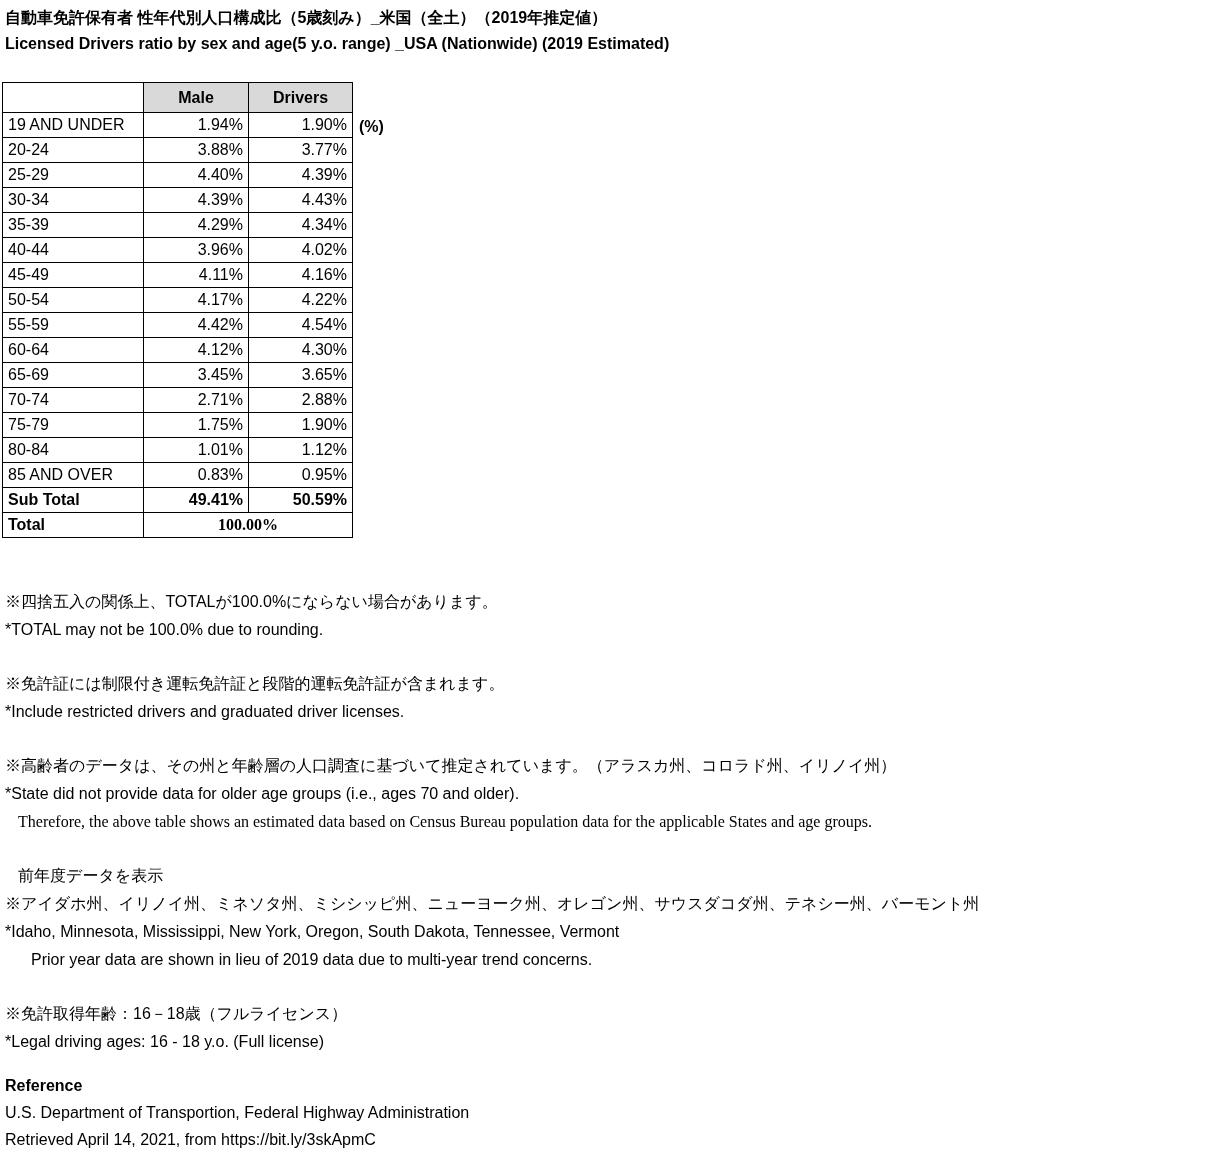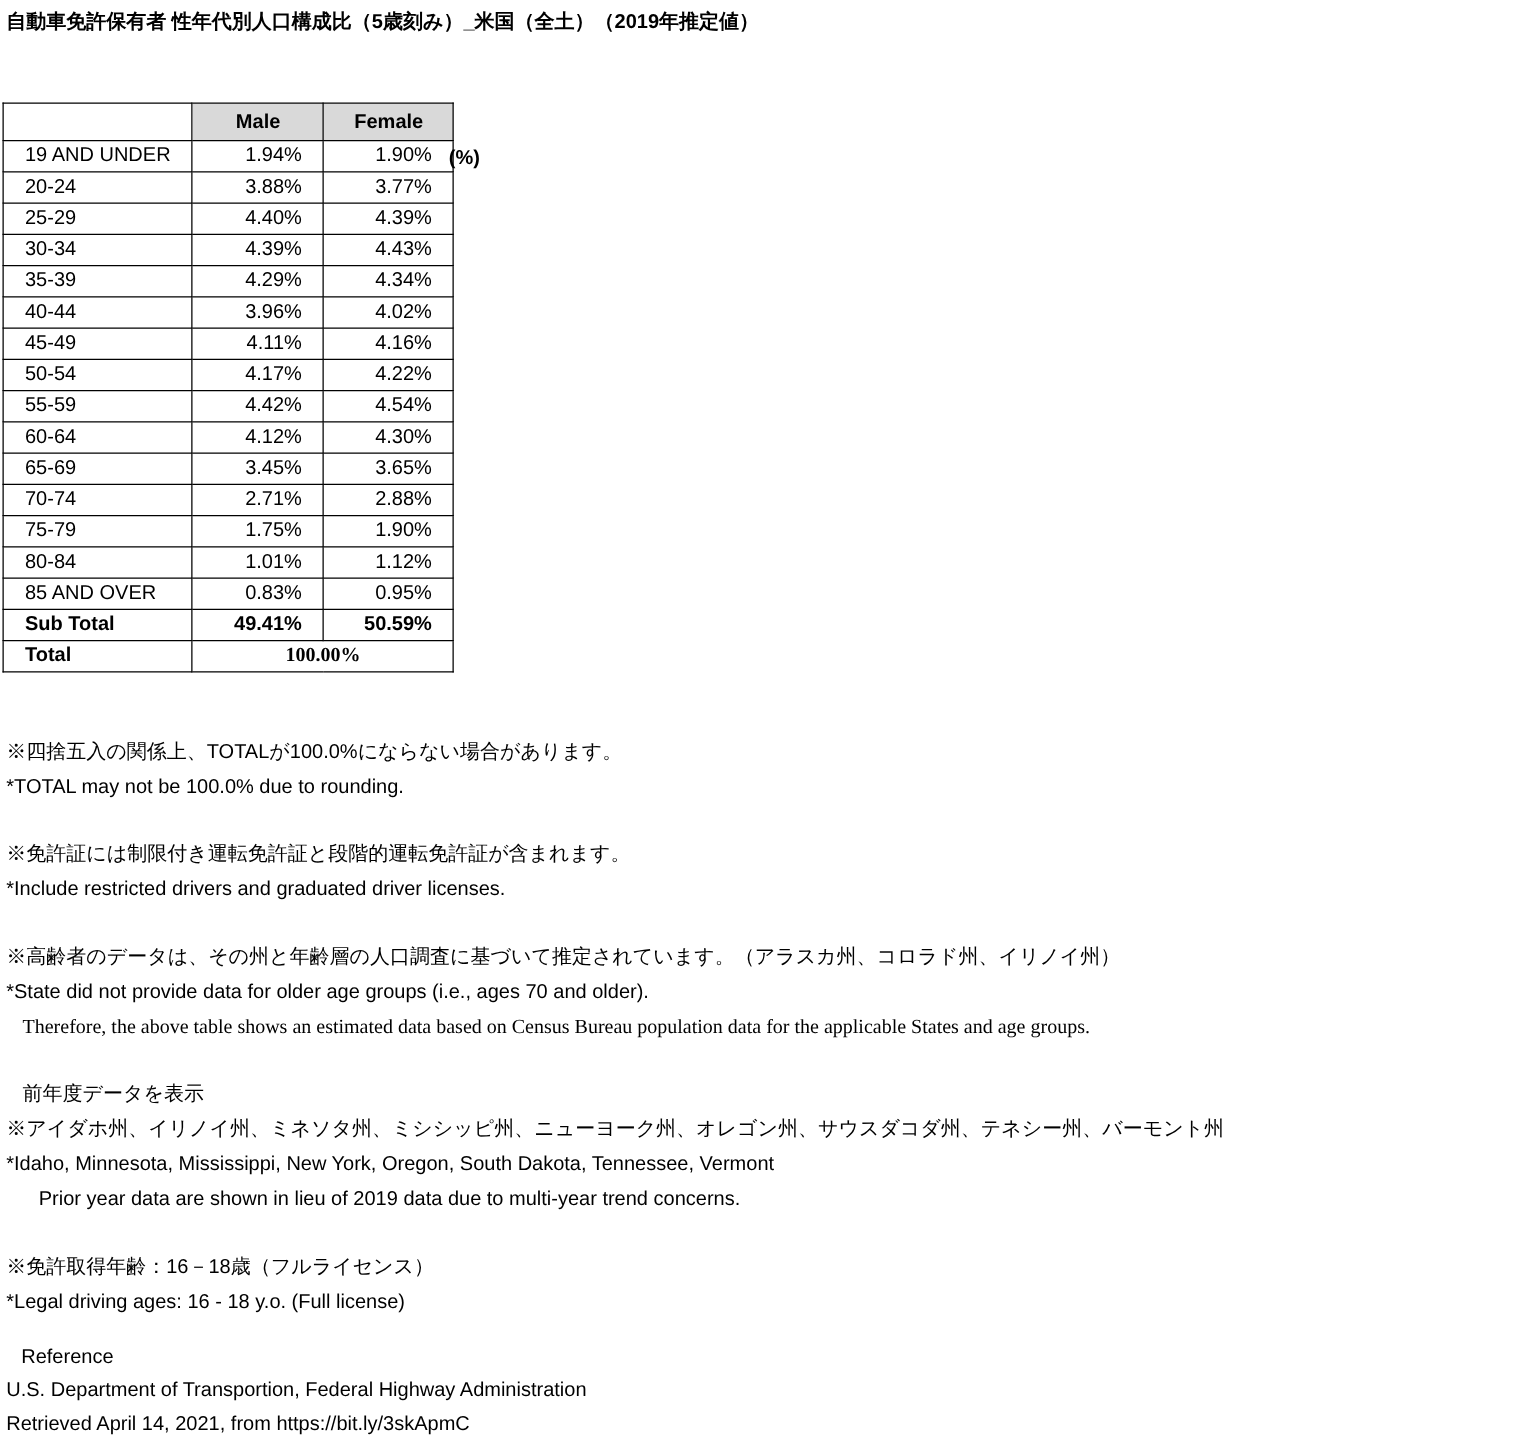--- a/index.html
+++ b/index.html
@@ -19,21 +19,21 @@
 
   
   .table-wrap { position: absolute; left: 2px; top: 82px; }
   table.drivers {
     border-collapse: collapse;
     table-layout: fixed;
     font-size: 16px;
   }
   table.drivers th, table.drivers td {
     border: 1px solid #000000;
-    padding: 0 17px;
+    padding: 0 5px;
     overflow: hidden;
     white-space: nowrap;
   }
   table.drivers thead tr { height: 30px; }
   table.drivers tbody tr { height: 25px; }
   table.drivers th {
     background: #d9d9d9;
     font-weight: bold;
     text-align: center;
   }
@@ -53,44 +53,45 @@
   
   .notes { position: absolute; left: 5px; top: 588px; font-size: 16px; }
   .note-group { margin-bottom: 26px; }
   .note-line { line-height: 28px; white-space: nowrap; }
   .indent-0 { padding-left: 0; }
   .indent-1 { padding-left: 13px; font-family: Liberation Serif, serif; }
   .indent-2 { padding-left: 26px; }
 
   
   .reference { position: absolute; left: 5px; top: 1072px; font-size: 16px; }
-  .ref-heading { font-weight: normal; line-height: 27px; margin-left: 12px; }
+  .ref-heading { font-weight: bold; line-height: 27px; }
   .ref-line { line-height: 27px; white-space: nowrap; }
 </style>
 </head>
 <body>
 
 <div class="page">
 
   <div class="titles">
     <div class="title">自動車免許保有者 性年代別人口構成比（5歳刻み）_米国（全土）（2019年推定値）</div>
+    <div class="title">Licensed Drivers ratio by sex and age(5 y.o. range) _USA (Nationwide) (2019 Estimated)</div>
   </div>
 
   <div class="table-wrap">
     <table class="drivers">
       <colgroup>
         <col style="width:141px">
         <col style="width:105px">
         <col style="width:104px">
       </colgroup>
       <thead>
         <tr>
           <td class="corner"></td>
           <th>Male</th>
-          <th>Female</th>
+          <th>Drivers</th>
         </tr>
       </thead>
       <tbody>
           <tr>
             <td class="label-cell">19 AND UNDER</td>
             <td class="value-cell">1.94%</td>
             <td class="value-cell">1.90%</td>
           </tr>
           <tr>
             <td class="label-cell">20-24</td>

